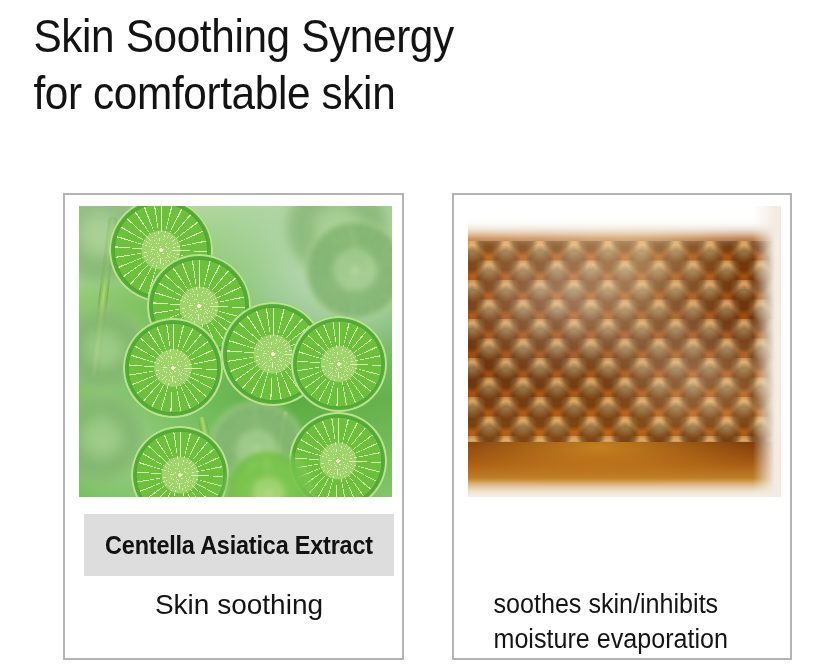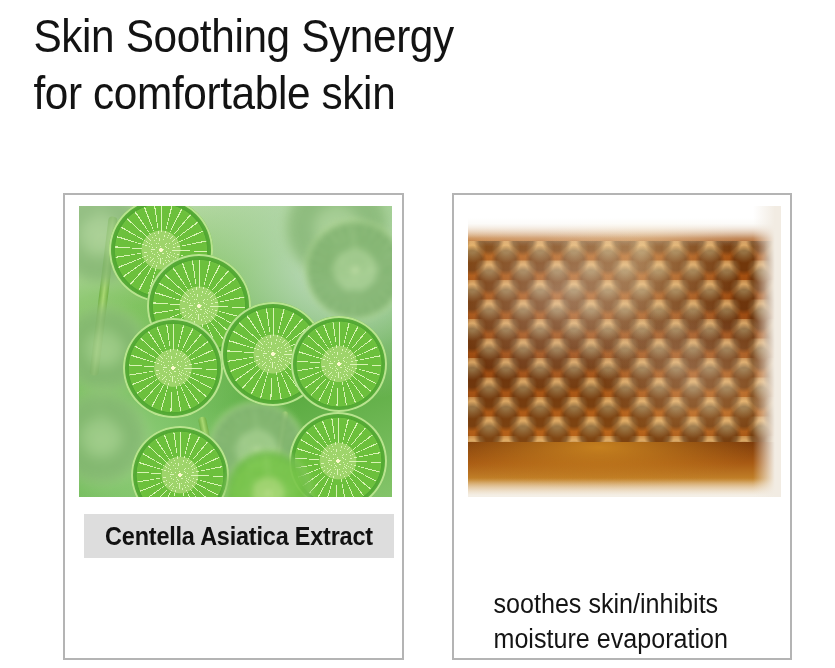--- a/index.html
+++ b/index.html
@@ -186,21 +186,21 @@
     width: 9%;
     background: linear-gradient(270deg, #f2ece3 0 22%, rgba(242,236,227,0) 100%);
   }
 
   
   .name-band {
     position: absolute;
     left: 19px;
     top: 319px;
     width: 310px;
-    height: 44px;
+    height: 62px;
     background: #dddddd;
     display: flex;
     align-items: center;
   }
   .card-right .name-band { width: 309px; }
 
   .name-text {
     display: block;
     width: 100%;
     color: #111111;
@@ -281,20 +281,23 @@
         <div class="leaf" style="left:210px; top:206px; width:98px;  height:98px;"></div>
         <div class="leaf" style="left:52px;  top:220px; width:98px;  height:98px;"></div>
         <div class="leaf blur" style="left:146px; top:244px; width:86px; height:86px;"></div>
       </div>
     </div>
 
     <div class="name-band">
       <span class="name-text name-left">Centella Asiatica Extract</span>
     </div>
 
+    <div class="desc desc-left">
+      <span class="desc-line">Skin soothing</span>
+    </div>
   </div>
 
   <div class="card card-right">
 
     <div class="card-photo">
       <div class="honey-scene">
         <div class="comb">
           <div class="comb-lines"></div>
         </div>
         <div class="comb-gloss"></div>

